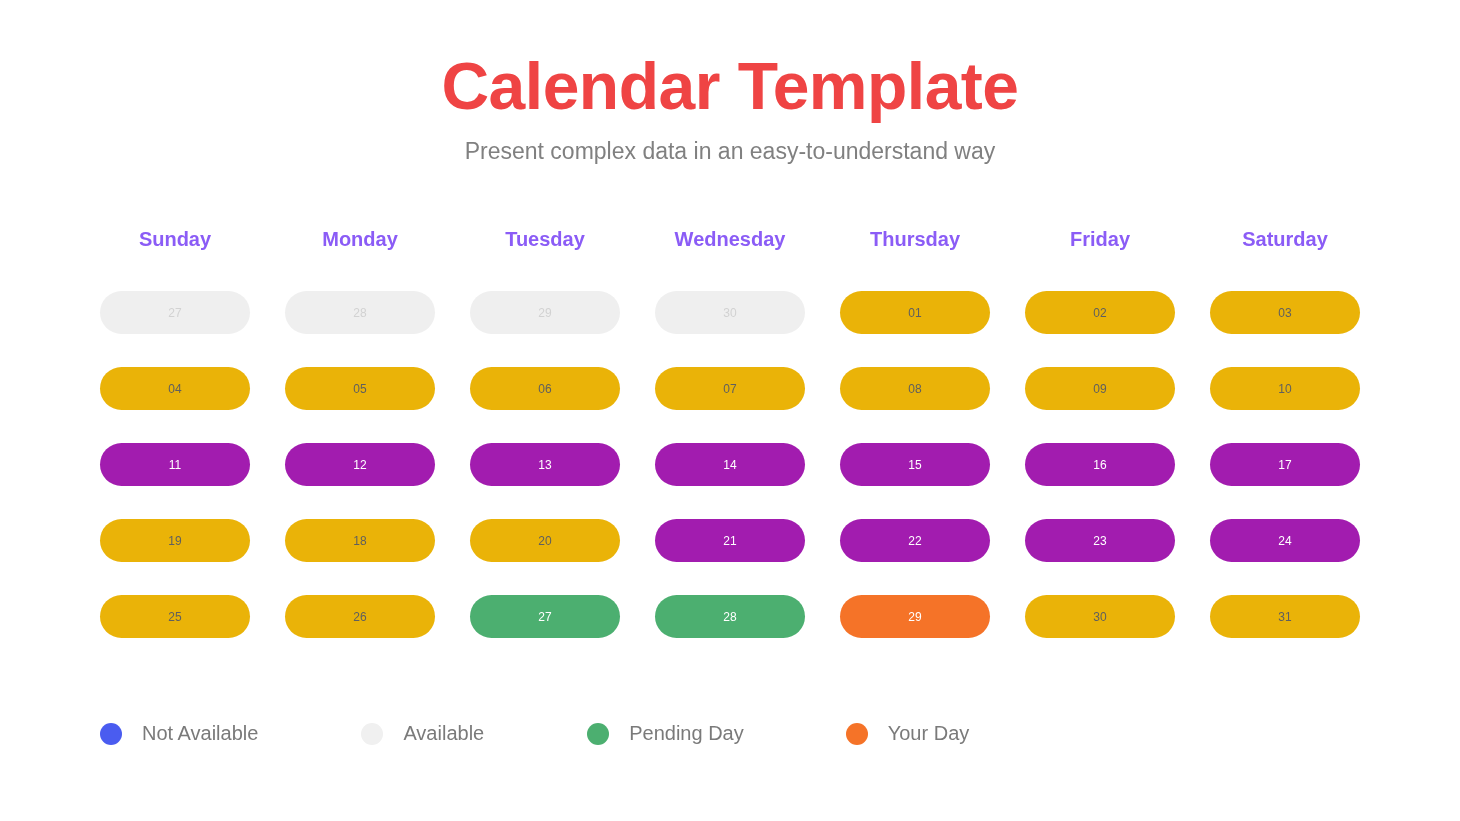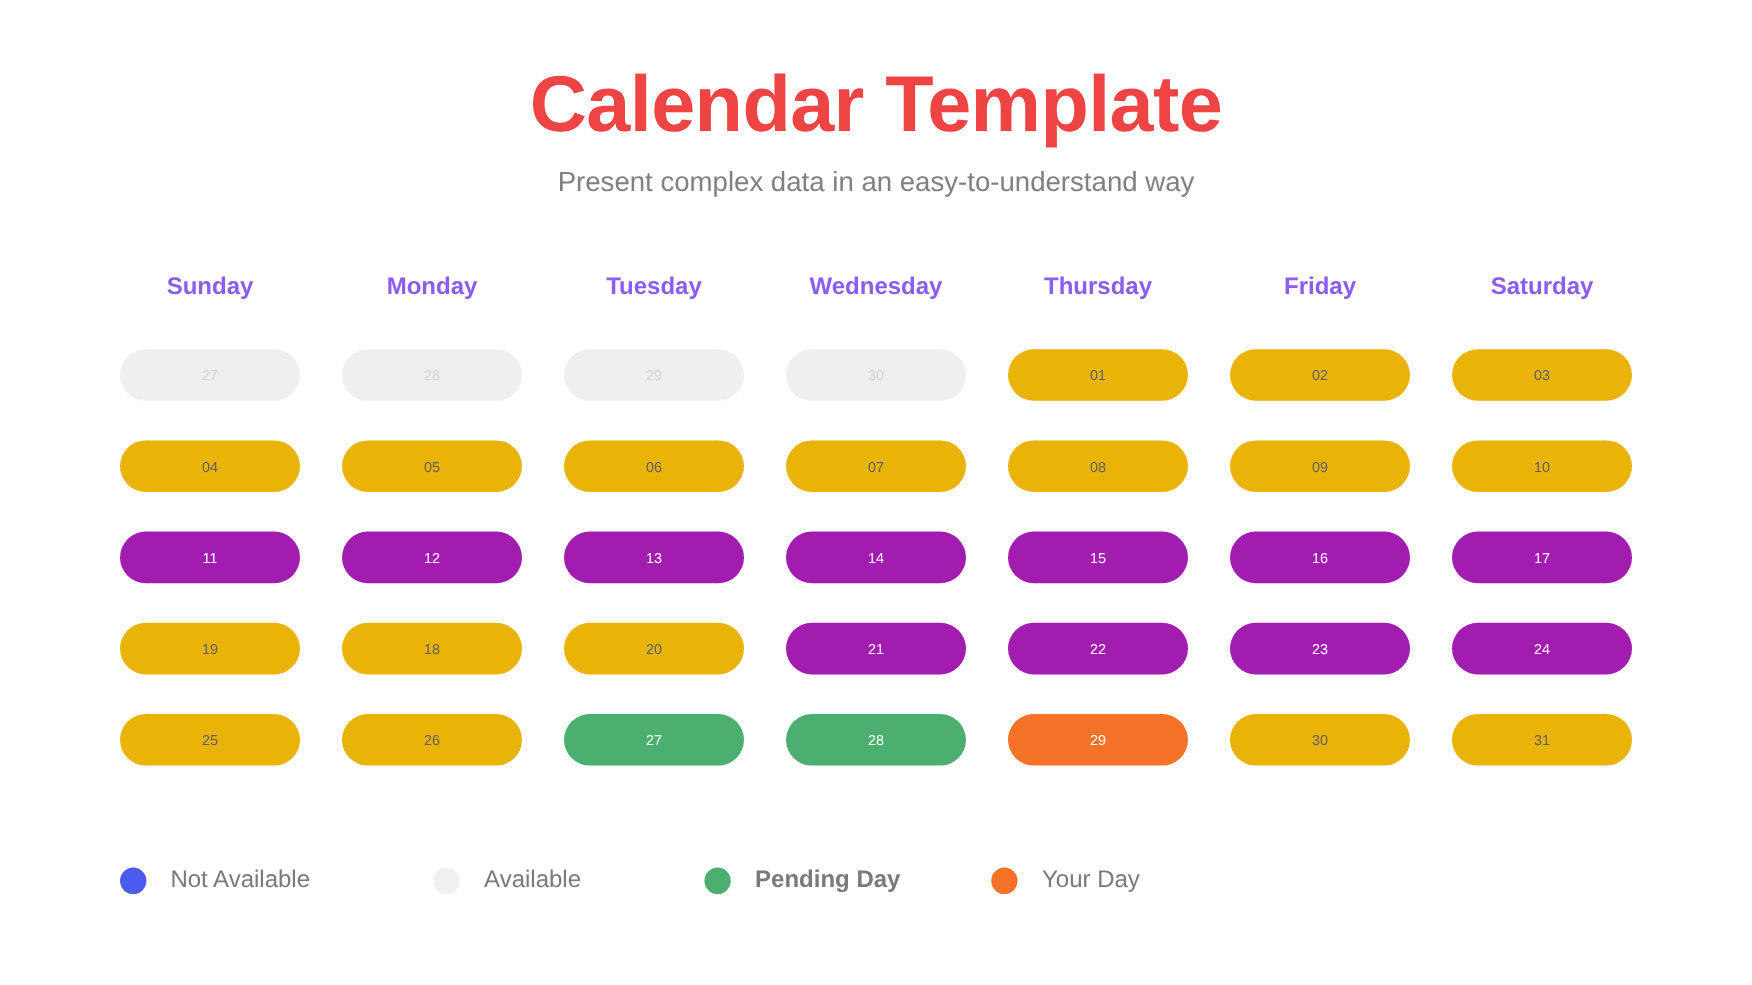--- a/index.html
+++ b/index.html
@@ -164,21 +164,21 @@
 
   <div class="legend" id="legend">
       <div class="legend-item" style="margin-right: 103px;">
         <span class="legend-dot" style="background: rgb(74, 92, 240);"></span>
         <span class="legend-label">Not Available</span>
       </div>
       <div class="legend-item" style="margin-right: 103px;">
         <span class="legend-dot" style="background: rgb(240, 240, 240);"></span>
         <span class="legend-label">Available</span>
       </div>
-      <div class="legend-item" style="margin-right: 76px; font-weight: bold;">
+      <div class="legend-item" style="margin-right: 102px;">
         <span class="legend-dot" style="background: rgb(76, 175, 112);"></span>
         <span class="legend-label">Pending Day</span>
       </div>
       <div class="legend-item">
         <span class="legend-dot" style="background: rgb(245, 115, 40);"></span>
         <span class="legend-label">Your Day</span>
       </div>
     </div>
 
 </div>

